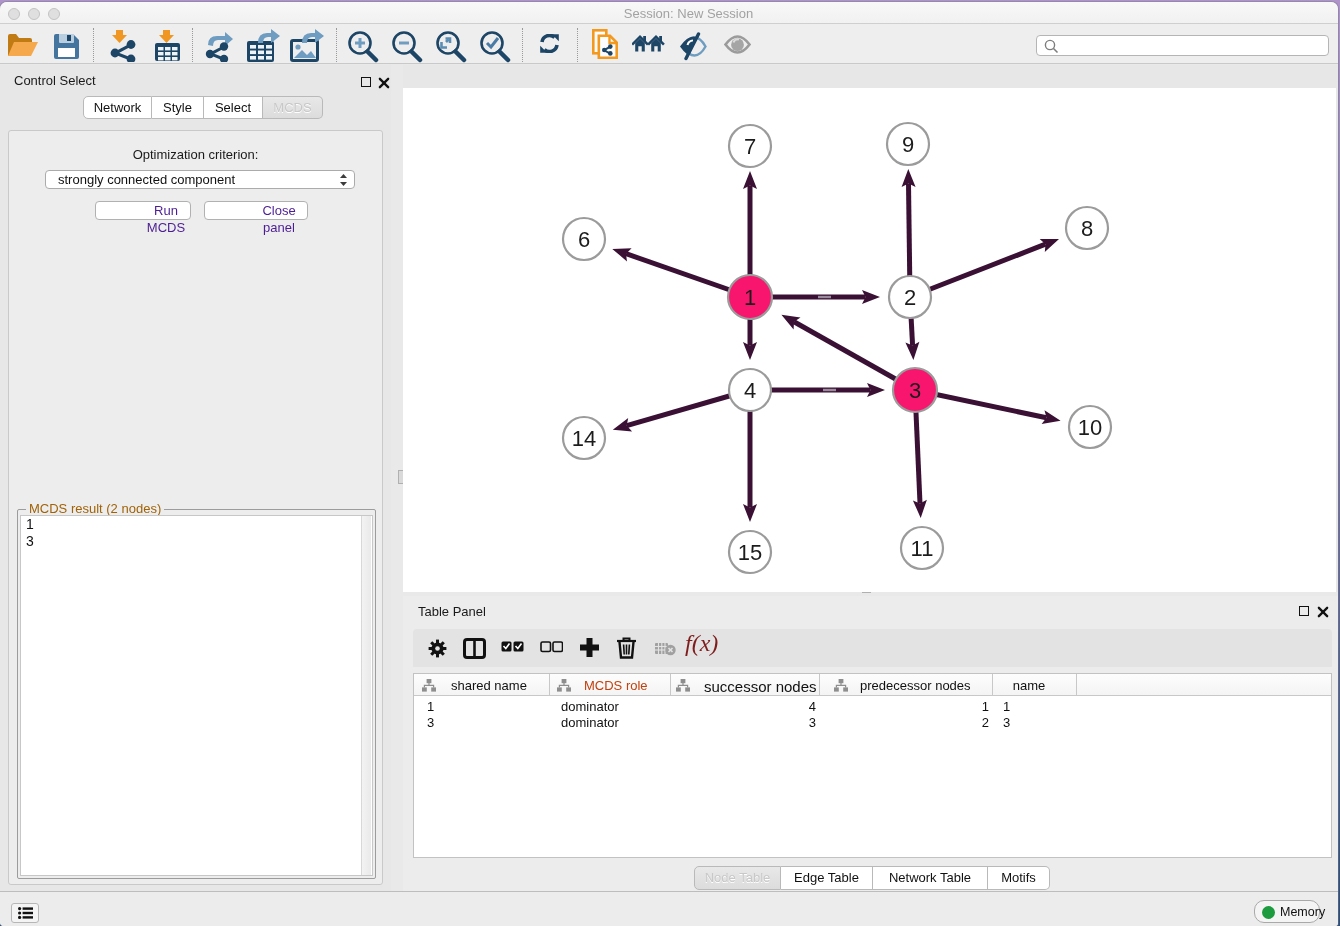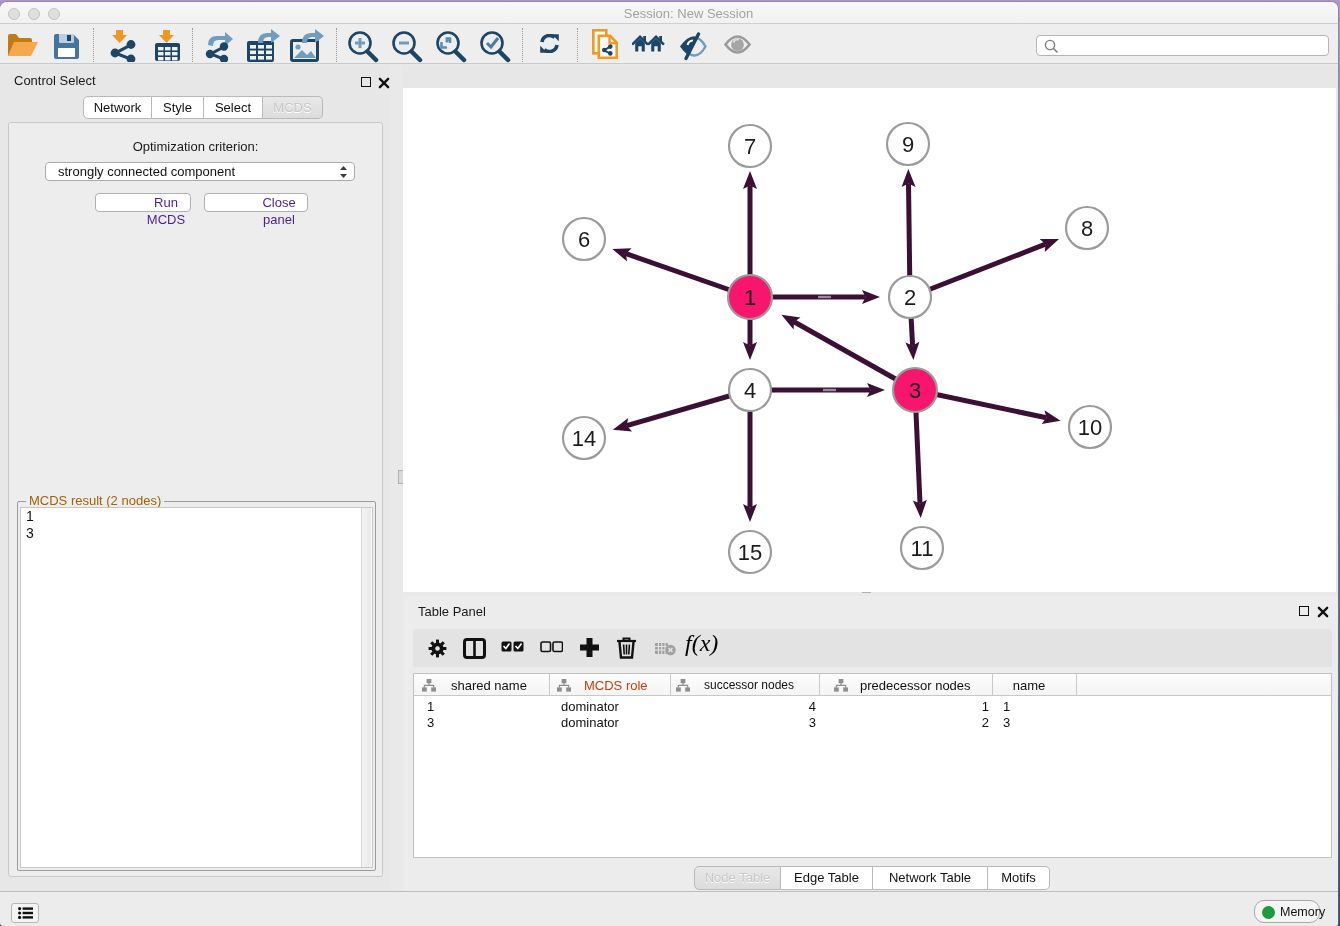--- a/index.html
+++ b/index.html
@@ -199,21 +199,21 @@
           <line x1="2" y1="2" x2="11" y2="11"></line>
           <line x1="11" y1="2" x2="2" y2="11"></line>
         </g>
       </svg>
 
     <div class="tab" style="left:83px;width:69px;border-left:1px solid #b9b9b9;border-radius:5px 0 0 5px;top:31px">Network</div>
     <div class="tab" style="left:152px;width:52px;top:31px">Style</div>
     <div class="tab" style="left:204px;width:59px;top:31px">Select</div>
     <div class="tab tabsel" style="left:263px;width:60px;border-radius:0 5px 5px 0;top:31px">MCDS</div>
 
-    <div class="abs" style="left:8px;top:57px;width:375px;height:755px;background:#ededed;border:1px solid #c9c9c9;border-radius:3px">
+    <div class="abs" style="left:8px;top:65px;width:375px;height:755px;background:#ededed;border:1px solid #c9c9c9;border-radius:3px">
       <div class="abs" style="left:0;top:16px;width:100%;text-align:center;font-size:13px;color:#1a1a1a">Optimization criterion:</div>
       <div class="abs" style="left:36px;top:39px;width:310px;height:19px;background:#fff;border:1px solid #ababab;border-radius:4px;">
         <div class="abs" style="left:12px;top:1px;font-size:13px;color:#111">strongly connected component</div>
         <svg class="abs" style="right:5px;top:2px" width="11" height="14" viewBox="0 0 11 14">
           <path d="M2 5 L5.5 1 L9 5 Z" fill="#3c3c3c"></path>
           <path d="M2 9 L5.5 13 L9 9 Z" fill="#3c3c3c"></path>
         </svg>
       </div>
       <div class="btn" style="left:86px;top:70px;width:96px;height:19px;line-height:17px">Run MCDS</div>
       <div class="btn" style="left:195px;top:70px;width:104px;height:19px;line-height:17px">Close panel</div>
@@ -356,21 +356,21 @@
             <line x1="3.5" y1="1" x2="3.5" y2="12"></line>
             <line x1="6.8" y1="1" x2="6.8" y2="12"></line>
             <line x1="10" y1="1" x2="10" y2="12"></line>
           </g>
         <circle cx="15.5" cy="8" r="5.2" fill="#a0a0a0"></circle>
         <g stroke="#e3e3e3" stroke-width="1.6">
             <line x1="13.5" y1="6" x2="17.5" y2="10"></line>
             <line x1="17.5" y1="6" x2="13.5" y2="10"></line>
           </g>
       </svg>
-      <div class="abs" style="left:272px;top:1px;font-family:'Liberation Serif',serif;font-style:italic;font-size:24px;color:#000000">f(x)</div>
+      <div class="abs" style="left:272px;top:1px;font-family:'Liberation Serif',serif;font-style:italic;font-size:24px;color:#7f1d1d">f(x)</div>
     </div>
 
     <div class="abs" style="left:10px;top:77px;width:919px;height:185px;background:#fff;border:1px solid #c2c2c2">
       <div class="abs" style="left:0;top:0;width:917px;height:22px;background:linear-gradient(#fdfdfd,#f4f4f4);border-bottom:1px solid #c8c8c8"></div>
       <div class="abs" style="left:135px;top:0;width:1px;height:22px;background:#c8c8c8"></div>
       <div class="abs" style="left:256px;top:0;width:1px;height:22px;background:#c8c8c8"></div>
       <div class="abs" style="left:405px;top:0;width:1px;height:22px;background:#c8c8c8"></div>
       <div class="abs" style="left:578px;top:0;width:1px;height:22px;background:#c8c8c8"></div>
       <div class="abs" style="left:662px;top:0;width:1px;height:22px;background:#c8c8c8"></div>
       <svg class="abs" style="left:8px;top:5px" width="14" height="13" viewBox="0 0 14 13">
@@ -398,21 +398,21 @@
       <svg class="abs" style="left:262px;top:5px" width="14" height="13" viewBox="0 0 14 13">
           <g fill="#8e8e8e">
             <rect x="4.6" y="0" width="4.8" height="4.2"></rect>
             <rect x="0" y="8.4" width="4.8" height="4.2"></rect>
             <rect x="9.2" y="8.4" width="4.8" height="4.2"></rect>
           </g>
           <g stroke="#8e8e8e" stroke-width="1.2" fill="none">
             <path d="M7 4 L7 6.4 M2.4 8.6 L2.4 6.4 L11.6 6.4 L11.6 8.6"></path>
           </g>
         </svg>
-      <div class="abs" style="left:290px;top:4px;font-size:12px;color:#111">successor nodes</div>
+      <div class="abs" style="left:290px;top:4px;font-size:15px;color:#111">successor nodes</div>
       <svg class="abs" style="left:420px;top:5px" width="14" height="13" viewBox="0 0 14 13">
           <g fill="#8e8e8e">
             <rect x="4.6" y="0" width="4.8" height="4.2"></rect>
             <rect x="0" y="8.4" width="4.8" height="4.2"></rect>
             <rect x="9.2" y="8.4" width="4.8" height="4.2"></rect>
           </g>
           <g stroke="#8e8e8e" stroke-width="1.2" fill="none">
             <path d="M7 4 L7 6.4 M2.4 8.6 L2.4 6.4 L11.6 6.4 L11.6 8.6"></path>
           </g>
         </svg>

